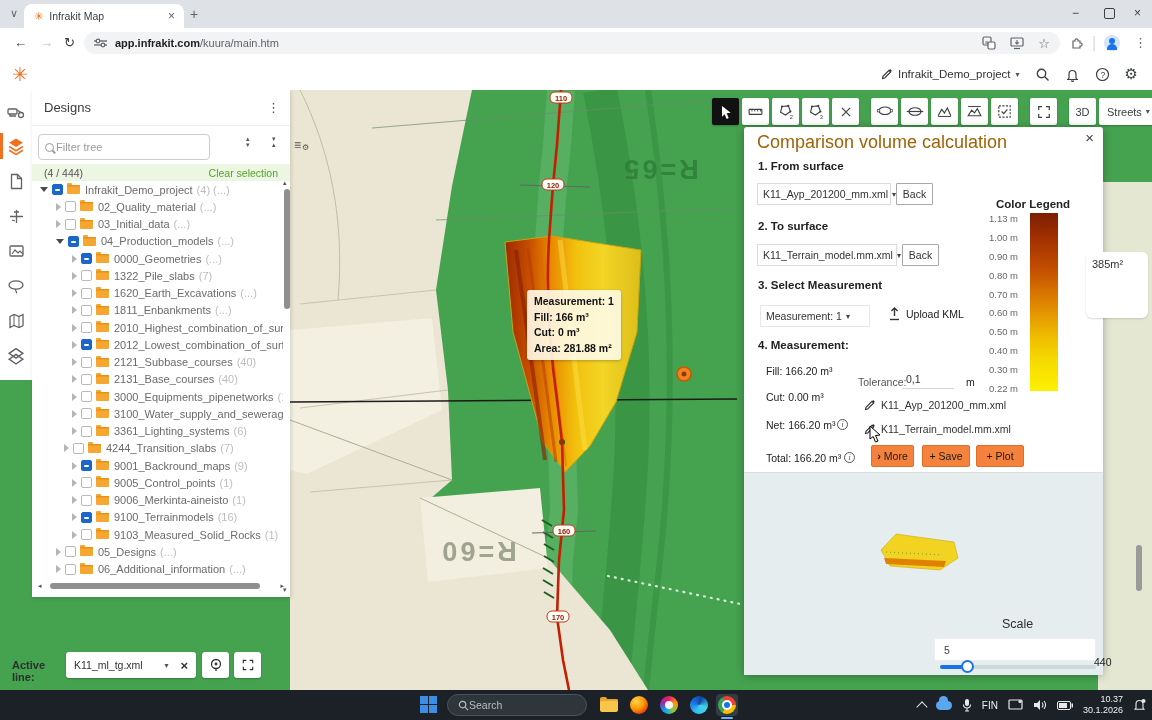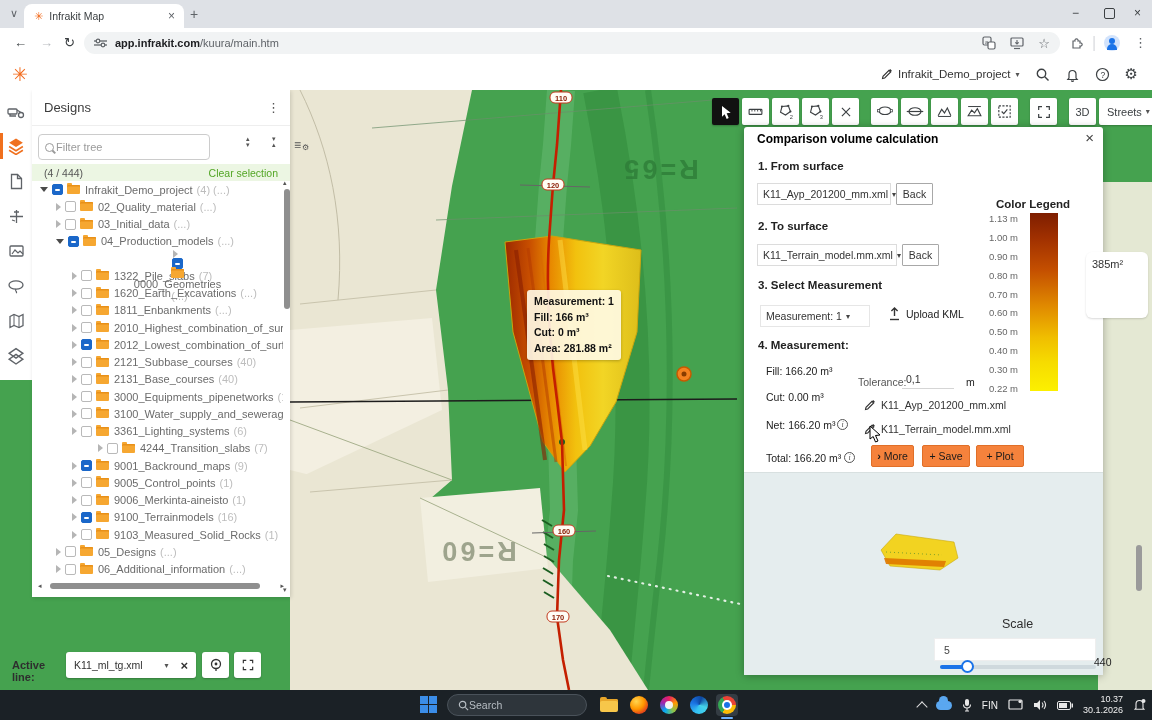--- a/index.html
+++ b/index.html
@@ -100,21 +100,21 @@
   .tbtn.wide{width:auto;padding:0 8px;gap:4px;}
   .gap{margin-left:9px;}
   
   .meas-tip{position:absolute;left:527px;top:200px;z-index:6;background:rgba(255,251,232,.9);
     border-radius:3px;padding:4px 7px;font-size:10.5px;font-weight:bold;color:#111;line-height:15.5px;
     box-shadow:0 1px 3px rgba(0,0,0,.25);}
   
   .cvc{position:absolute;left:744px;top:37px;width:359px;height:548px;background:#fff;z-index:30;
     border-radius:3px;box-shadow:0 1px 8px rgba(0,0,0,.3);}
   .cvc *{box-sizing:border-box;}
-  .cvc-title{position:absolute;left:13px;top:5px;font-size:12px;font-weight:bold;color:#000000;}
+  .cvc-title{position:absolute;left:13px;top:5px;font-size:18px;font-weight:normal;color:#a16207;}
   .cvc-close{position:absolute;right:9px;top:2px;font-size:15px;color:#444;}
   .step{position:absolute;font-size:11.5px;font-weight:bold;color:#222;}
   .csel{position:absolute;height:22px;border:1px solid #dcdcdc;background:#fff;display:flex;align-items:center;
     font-size:10.5px;color:#333;padding:0 5px;}
   .csel .caret{margin-left:4px;color:#444;}
   .backbtn{position:absolute;width:37px;height:22px;border:1px solid #a8a8a8;border-radius:1px;background:#fff;
     font-size:10.5px;color:#333;display:flex;align-items:center;justify-content:center;}
   .ptext{position:absolute;font-size:10.5px;color:#222;}
   .tol-input{position:absolute;left:158px;top:243px;width:52px;height:19px;border:none;border-bottom:1px solid #d5d5d5;
     font-size:10.5px;color:#333;padding:0 4px;display:flex;align-items:center;}
@@ -432,21 +432,21 @@
             <span class="tlabel">03_Initial_data</span>
             <span class="tcount">(...)</span>
           </div>
           <div class="trow" style="padding-left: 24px;">
             <span class="exp open"></span>
             <span class="cb ind"></span>
             <span class="folder"></span>
             <span class="tlabel">04_Production_models</span>
             <span class="tcount">(...)</span>
           </div>
-          <div class="trow" style="padding-left: 40px; flex-direction: column;">
+          <div class="trow" style="padding-left: 40px;">
             <span class="exp closed"></span>
             <span class="cb ind"></span>
             <span class="folder"></span>
             <span class="tlabel">0000_Geometries</span>
             <span class="tcount">(...)</span>
           </div>
           <div class="trow" style="padding-left: 40px;">
             <span class="exp closed"></span>
             <span class="cb"></span>
             <span class="folder"></span>
@@ -506,21 +506,21 @@
             <span class="folder"></span>
             <span class="tlabel">3100_Water_supply_and_sewerage</span>
           </div>
           <div class="trow" style="padding-left: 40px;">
             <span class="exp closed"></span>
             <span class="cb"></span>
             <span class="folder"></span>
             <span class="tlabel">3361_Lighting_systems</span>
             <span class="tcount">(6)</span>
           </div>
-          <div class="trow" style="padding-left: 32px; margin-left: 34px;">
+          <div class="trow" style="padding-left: 32px;">
             <span class="exp closed"></span>
             <span class="cb"></span>
             <span class="folder"></span>
             <span class="tlabel">4244_Transition_slabs</span>
             <span class="tcount">(7)</span>
           </div>
           <div class="trow" style="padding-left: 40px;">
             <span class="exp closed"></span>
             <span class="cb ind"></span>
             <span class="folder"></span>

